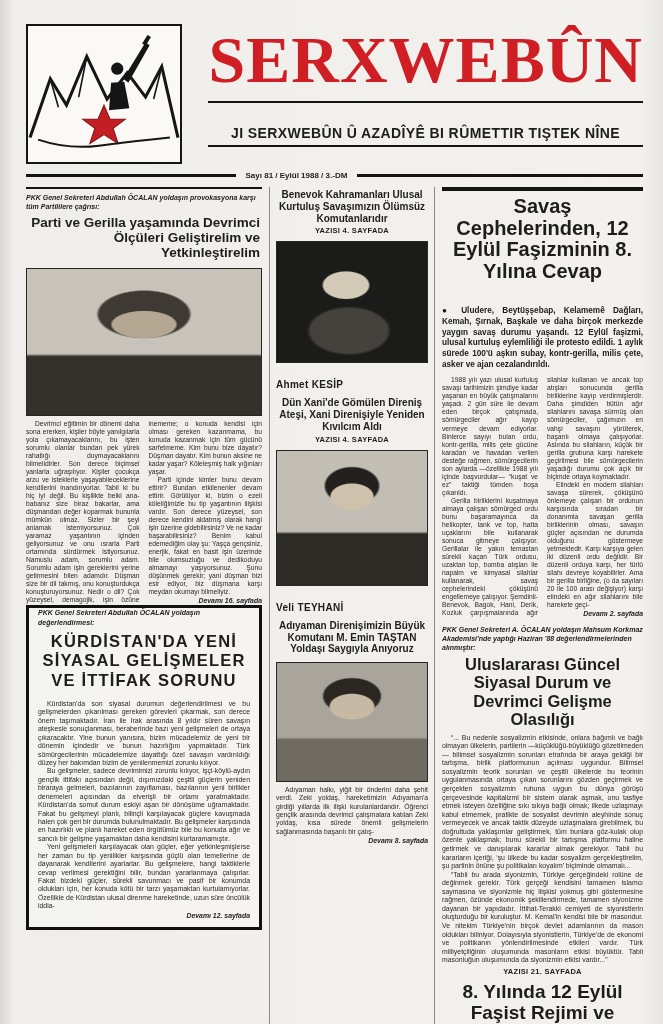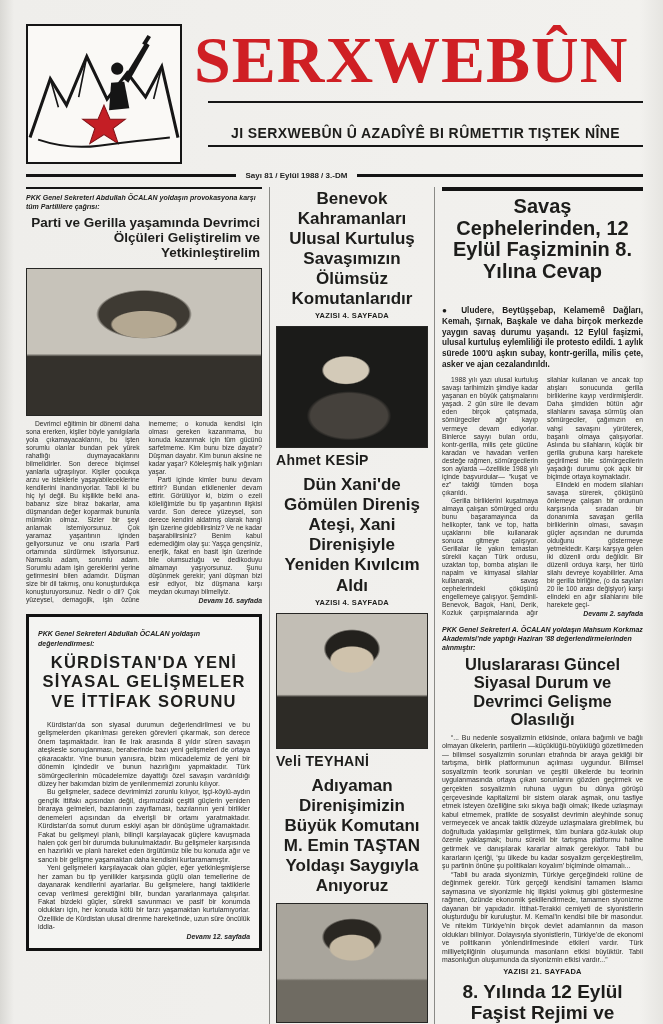--- a/index.html
+++ b/index.html
@@ -11,21 +11,21 @@
   }
   .page{position:absolute;inset:0;padding:24px 20px 0 26px;box-sizing:border-box;}
 
   
   .mast-top{display:flex;gap:12px;align-items:flex-start;}
   .logo-box{width:156px;height:140px;border:2px solid #151515;background:#faf9f6;flex:none;box-sizing:border-box;}
   .logo-box svg{display:block;width:100%;height:100%;}
   .mast-right{flex:1;min-width:0;}
   .np-title{
     font-family:"Liberation Serif",serif;font-weight:bold;font-size:66px;line-height:1.02;
-    text-align:left;letter-spacing:1px;margin-top:2px;
+    text-align:right;letter-spacing:1px;margin-top:2px;
   }
   .tagline-wrap{border-top:2px solid #161616;border-bottom:2px solid #161616;margin:8px 0 0 14px;padding:22px 2px 4px;}
   .tagline{font-weight:bold;font-size:14px;letter-spacing:.4px;text-align:center;white-space:nowrap;}
   .issue-row{display:flex;align-items:center;gap:10px;margin-top:7px;}
   .issue-rule{height:3.5px;background:#141414;}
   .issue-rule.l{flex:1.1;} .issue-rule.r{flex:1.5;}
   .issue-text{font-size:8px;font-weight:bold;color:#222;white-space:nowrap;}
 
   
   .content{display:flex;margin-top:7px;align-items:stretch;}
@@ -41,28 +41,28 @@
   .photo-ocalan{height:146px;
     background-color:#c7c3ba;
     background-image:
       radial-gradient(ellipse 24% 16% at 50% 38%, #b4a892 0 56%, rgba(0,0,0,0) 60%),
       radial-gradient(ellipse 33% 27% at 50% 31%, #3e3a33 0 58%, rgba(0,0,0,0) 62%),
       linear-gradient(rgba(0,0,0,0) 58%, #34312c 60%);}
   .body2{column-count:2;column-gap:9px;font-size:6.7px;line-height:1.2;text-align:justify;color:#2a2a28;}
   .body2 p,.box-body p,.quote p,.b-body p{margin:0;text-indent:9px;}
   .devami{font-style:italic;font-weight:bold;font-size:6.9px;text-align:right;margin-top:1px;color:#222;}
 
-  .box{border:3px solid #111;padding:12px 9px 7px;margin-top:9px;background:rgba(255,255,255,.35);}
+  .box{border:3px solid #111;padding:0 9px 7px;background:rgba(255,255,255,.35);}
   .box-head{font-size:16.5px;font-weight:bold;text-align:center;letter-spacing:1.2px;line-height:1.2;margin:5px 0 9px;}
   .box-body{font-size:6.9px;line-height:1.22;text-align:justify;color:#28282
 6;color:#282826;}
 
-  .b-head{font-size:17px;font-weight:bold;text-align:center;line-height:1.18;margin:2px 0 1px;}
+  .b-head{font-size:10px;font-weight:bold;text-align:center;line-height:1.18;margin:2px 0 1px;}
   .yazisi{font-size:7.5px;font-weight:bold;text-align:center;letter-spacing:.3px;margin:2px 0 6px;}
-  .caption{font-size:14px;font-weight:bold;margin:4px 0 7px;letter-spacing:.3px;}
+  .caption{font-size:10px;font-weight:bold;margin:16px 0 7px;letter-spacing:.3px;}
   .photo-kesip{height:120px;
     background-color:#1b1b19;
     background-image:
       radial-gradient(ellipse 27% 20% at 46% 36%, #d3cab8 0 55%, rgba(0,0,0,0) 60%),
       radial-gradient(ellipse 44% 32% at 48% 74%, #45413c 0 58%, rgba(0,0,0,0) 64%);}
   .photo-teyhani{height:134px;
     background-color:#c2beb5;
     background-image:
       radial-gradient(ellipse 25% 17% at 50% 34%, #cfc2ac 0 55%, rgba(0,0,0,0) 60%),
       radial-gradient(ellipse 31% 24% at 50% 26%, #23211d 0 56%, rgba(0,0,0,0) 61%),

